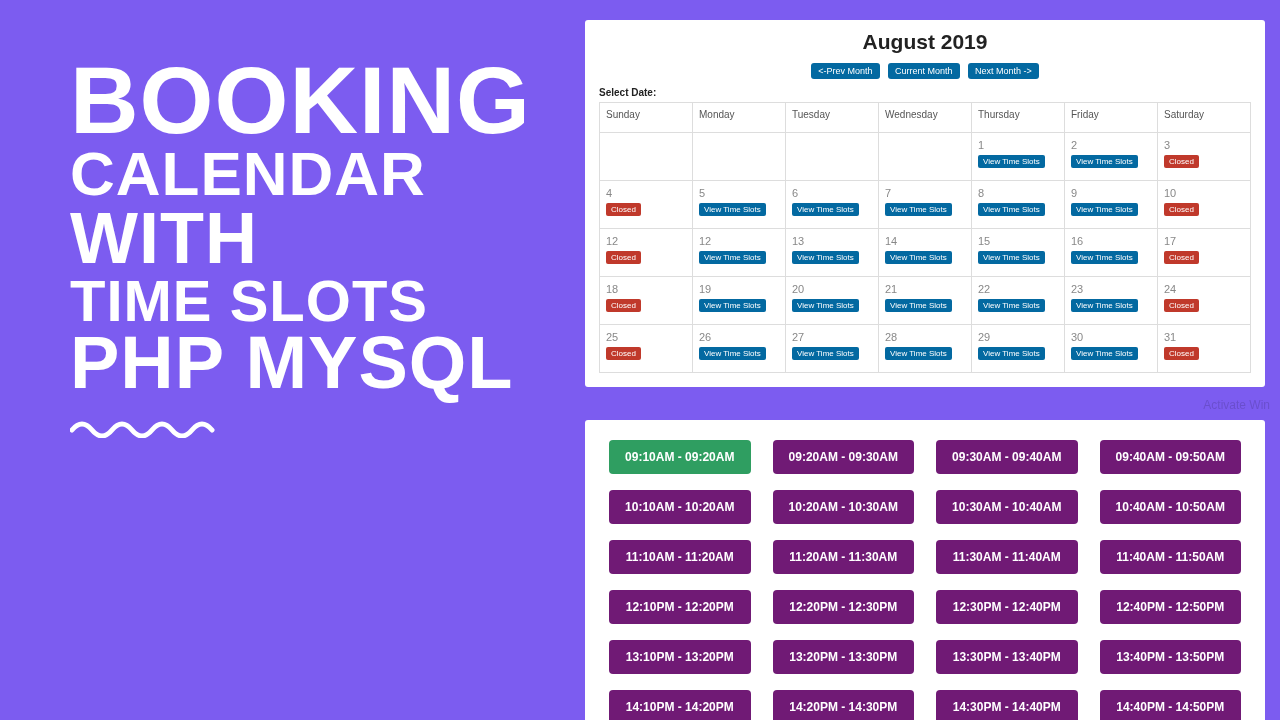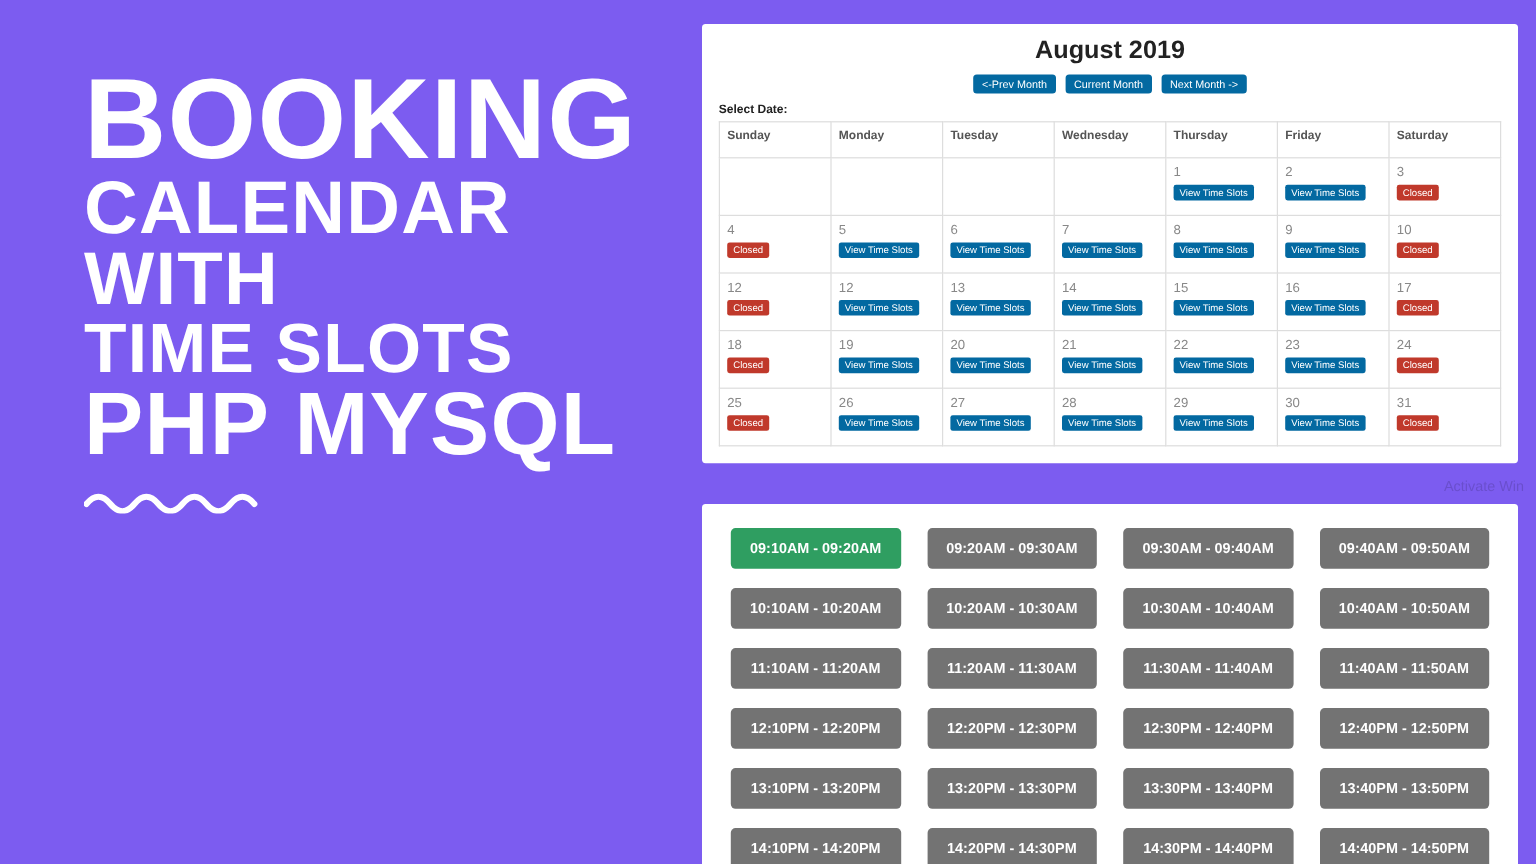--- a/index.html
+++ b/index.html
@@ -16,21 +16,21 @@
     left: 30px;
     top: 55px;
     color: #fff;
     font-weight: 900;
     letter-spacing: 1px;
     line-height: 0.95;
     margin-left: 40px;
   }
   .hero .l1 { font-size: 95px; }
   .hero .l2 { font-size: 62px; }
-  .hero .l3 { font-size: 62px; }
+  .hero .l3 { font-size: 72px; }
   .hero .l4 { font-size: 58px; }
   .hero .l5 { font-size: 74px; }
   .squiggle {
     margin-top: 18px;
     width: 150px; height: 22px;
   }
   .panel-cal {
     position: absolute;
     top: 20px;
     left: 585px;
@@ -74,21 +74,21 @@
     padding: 6px 6px;
     font-size: 10px;
     text-align: left;
     vertical-align: top;
     height: 48px;
     color: #666;
   }
   table.cal th {
     height: 30px;
     color: #555;
-    font-weight: 700;
+    font-weight: 400;
   }
   .daynum { font-size: 11px; color: #888; display:block; margin-bottom:4px; }
   .badge {
     display: inline-block;
     font-size: 8px;
     padding: 2px 5px;
     border-radius: 2px;
     color: #fff;
     white-space: nowrap;
   }
@@ -121,21 +121,21 @@
     background: #fff;
     border-radius: 3px;
     padding: 20px 24px 18px;
   }
   .slot-grid {
     display: grid;
     grid-template-columns: repeat(4, 1fr);
     gap: 16px 22px;
   }
   .slot {
-    background: #737373;
+    background: #701a75;
     color: #fff;
     text-align: center;
     font-size: 12px;
     font-weight: 600;
     padding: 10px 4px;
     border-radius: 4px;
     cursor: pointer;
   }
   .slot.alt { background: #2f9e61; }
 </style>

